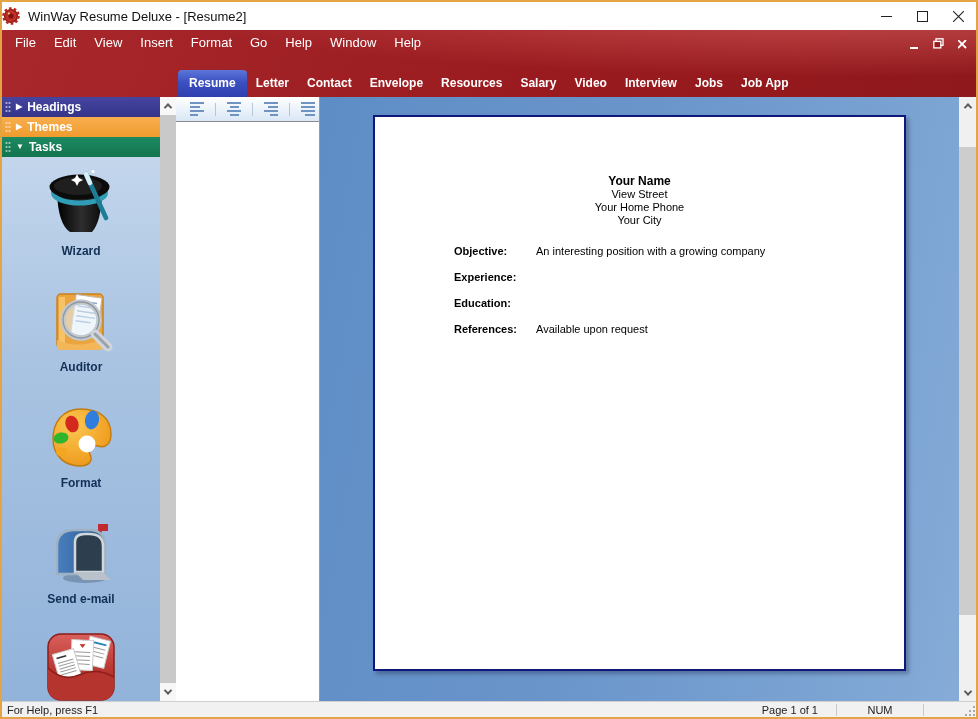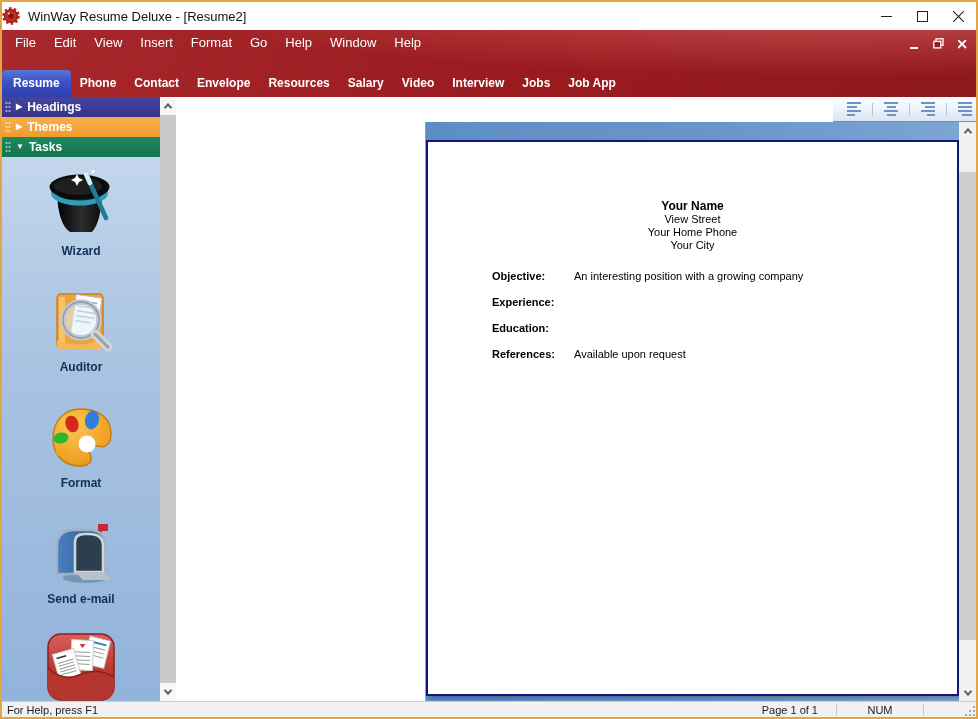--- a/index.html
+++ b/index.html
@@ -26,21 +26,21 @@
       radial-gradient(130% 200% at 88% -40%, rgba(214,92,92,.85) 0%, rgba(214,92,92,0) 55%),
       linear-gradient(115deg, #a8282c 0%, #9A1B1F 55%, #8E181C 100%);
     display:flex; flex-direction:column;
   }
   .menurow { height:28px; display:flex; align-items:flex-start; padding-left:4px; position:relative; }
   .menu-item {
     color:#fff; font-size:13px; padding:5px 9px; cursor:default; border-radius:2px;
   }
   .mdi-btns { position:absolute; right:8px; top:8px; display:flex; gap:12px; align-items:center; }
   .mdi-btn { width:12px; height:11px; display:flex; align-items:flex-end; justify-content:center; cursor:pointer; }
-  .tabrow { flex:1; display:flex; align-items:flex-end; }
+  .tabrow { flex:1; display:flex; align-items:flex-end; padding-left:176px; }
   .tab {
     color:#fff; font-size:12px; font-weight:bold; padding:6px 9px 7px 9px;
     white-space:nowrap; cursor:pointer; border-radius:4px 4px 0 0;
   }
   .tab.active {
     background:linear-gradient(to bottom, #5b76d8 0%, #3c50c2 45%, #2f3fae 100%);
     padding:6px 11px 7px 11px;
   }
   
   .content { flex:1 1 auto; display:flex; min-height:0; }
@@ -68,21 +68,21 @@
   .task-label { margin-top:2px; font-size:12px; font-weight:bold; color:#123055; }
   
   .side-scroll { width:16px; flex:0 0 auto; background:#f0f0f0; display:flex; flex-direction:column; }
   .sb-btn { height:18px; flex:0 0 auto; background:#f7f7f7; display:flex; align-items:center; justify-content:center; cursor:pointer; }
   .sb-track { flex:1 1 auto; position:relative; }
   .sb-thumb { position:absolute; left:0; width:100%; background:#c9c9c9; cursor:pointer; }
   .chev-up, .chev-down { width:6px; height:6px; border-left:2px solid #5a5a5a; border-top:2px solid #5a5a5a; }
   .chev-up { transform:rotate(45deg) translate(1px,1px); }
   .chev-down { transform:rotate(225deg) translate(1px,1px); }
   
-  .docpanel { flex:1 1 auto; display:flex; flex-direction:column; min-width:0;align-items:flex-end; }
+  .docpanel { flex:1 1 auto; display:flex; flex-direction:row; min-width:0; }
   .toolbar {
     height:25px; flex:0 0 auto; display:flex; align-items:center; padding-left:10px;
     background:linear-gradient(to bottom, #ffffff 0%, #eaf2fa 55%, #d9e7f5 100%);
     border-bottom:1px solid #8b8b8b;
   }
   .align-btn { display:flex; flex-direction:column; gap:2px; padding:3px 4px; cursor:pointer; border-radius:2px; }
   .align-btn .bar { height:2px; background:#6f94c4; }
   .tb-sep { width:1px; height:13px; background:#b5c6da; margin:0 7px; }
   .viewrow { flex:1 1 auto; display:flex; min-height:0; }
   .viewport {
@@ -92,21 +92,21 @@
   }
   .page {
     width:533px; height:556px; margin:18px auto 0 auto; background:#ffffff;
     border:2px solid #10187c; box-shadow:3px 3px 4px rgba(0,0,30,.28);
     font-size:11px; color:#000;
   }
   .addr { text-align:center; padding-top:58px; line-height:13px; }
   .addr .name { font-weight:bold; font-size:12px; }
   .doc-rows { margin-top:18px; padding-left:64px; }
   .doc-row { display:flex; margin-bottom:13px; line-height:13px; }
-  .doc-label { width:82px; font-weight:bold; flex:0 0 auto; }
+  .doc-label { width:82px; font-weight:bold; flex:0 0 auto;margin-left:15px; }
   
   .v-scroll { width:17px; flex:0 0 auto; background:#f0f0f0; display:flex; flex-direction:column; }
   .v-scroll .sb-btn { height:17px; background:#f0f0f0; }
   
   .statusbar {
     height:16px; flex:0 0 auto; background:#f1f1f1; border-top:1px solid #cfcfcf;
     display:flex; align-items:center; font-size:11px; color:#222;
   }
   .st-help { flex:1 1 auto; padding-left:5px; }
   .st-sep { width:1px; height:12px; background:#c9c9c9; }
@@ -177,21 +177,21 @@
         </div>
         <div class="mdi-btn">
           <svg width="9" height="9" viewBox="0 0 9 9">
               <path d="M0,0 L8,8 M8,0 L0,8" stroke="#fff" stroke-width="1.8"></path>
             </svg>
         </div>
       </div>
     </div>
     <div class="tabrow">
       <div class="tab active">Resume</div>
-      <div class="tab">Phone</div>
+      <div class="tab">Letter</div>
       <div class="tab">Contact</div>
       <div class="tab">Envelope</div>
       <div class="tab">Resources</div>
       <div class="tab">Salary</div>
       <div class="tab">Video</div>
       <div class="tab">Interview</div>
       <div class="tab">Jobs</div>
       <div class="tab">Job App</div>
     </div>
   </div>

